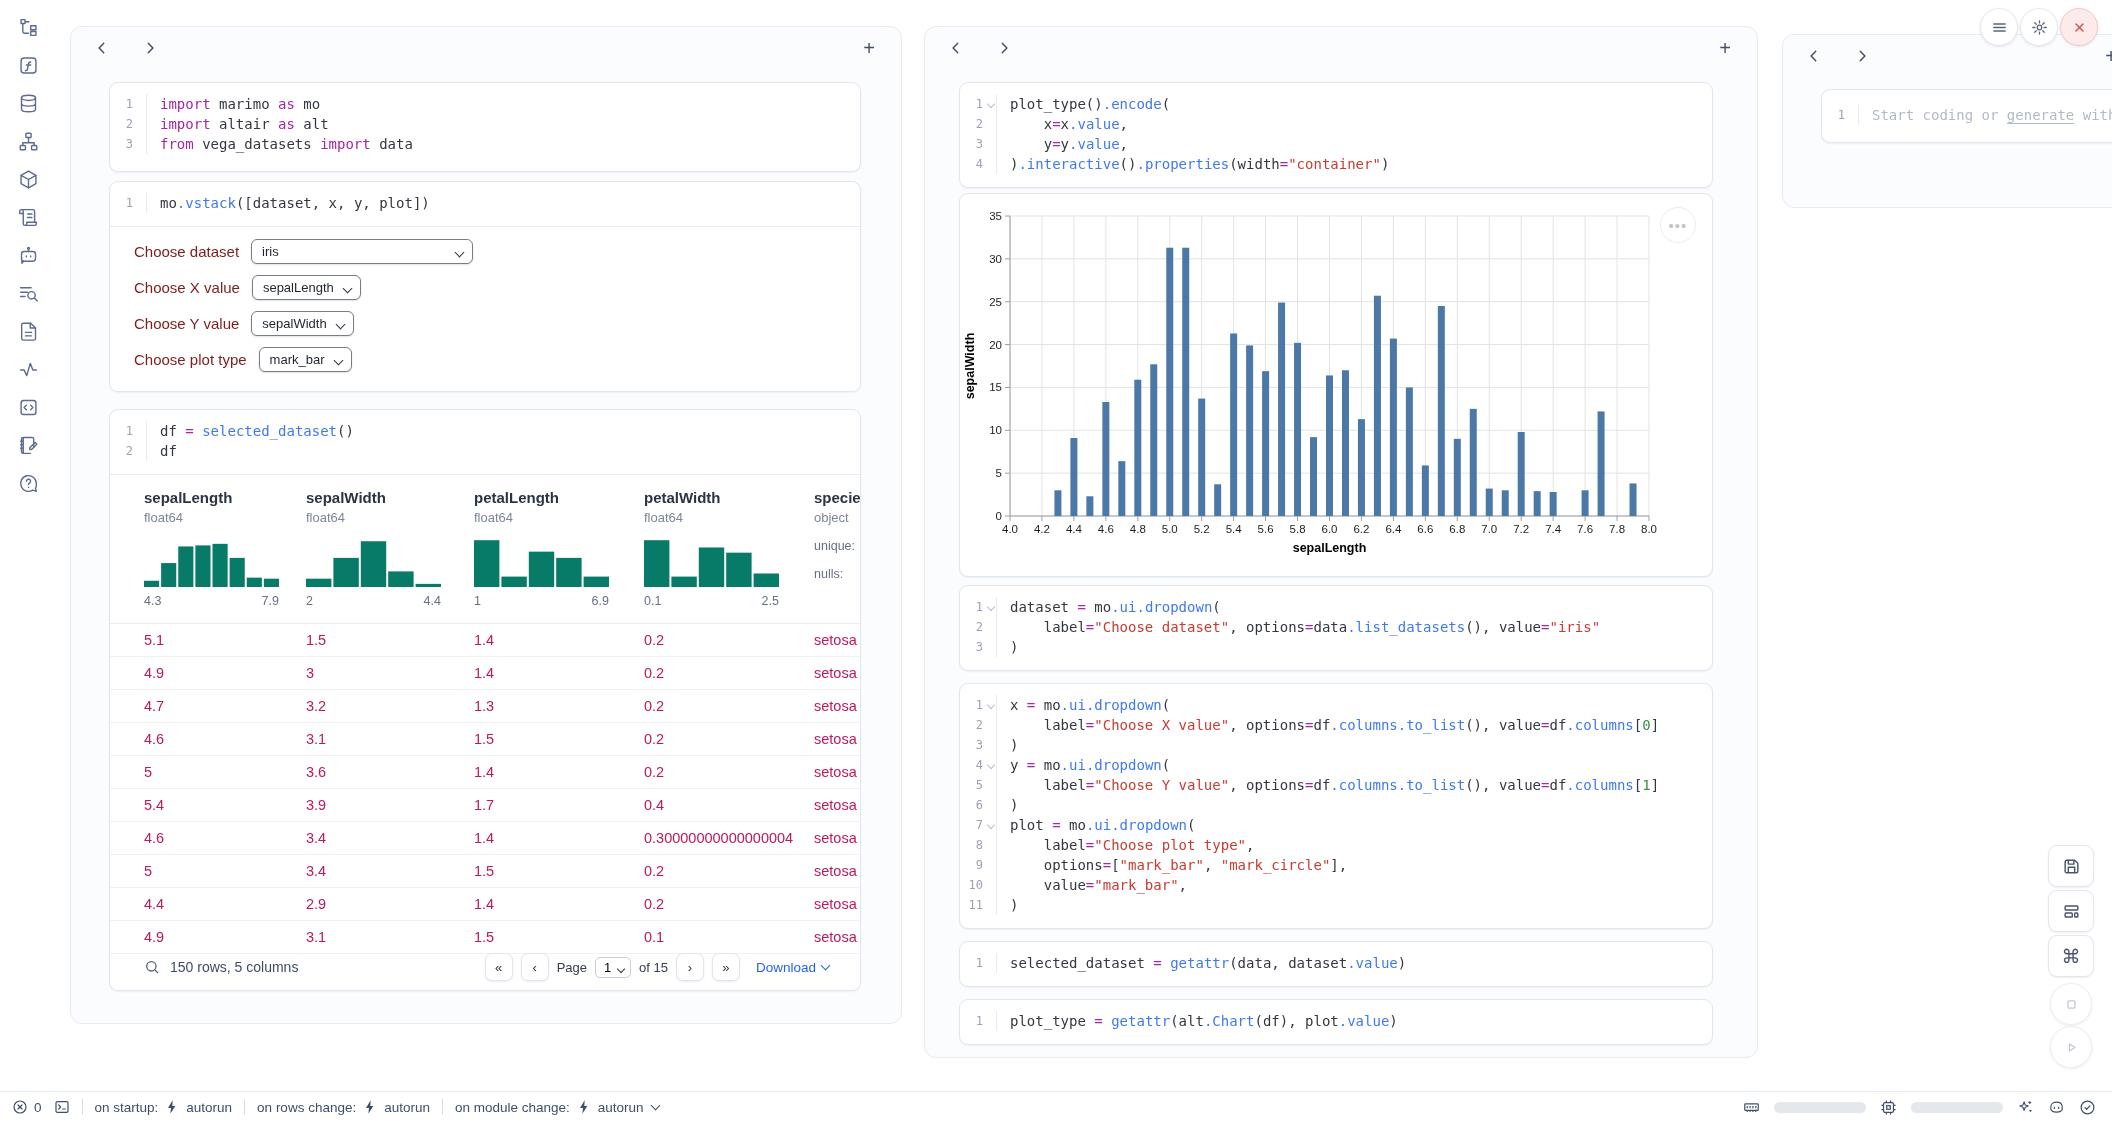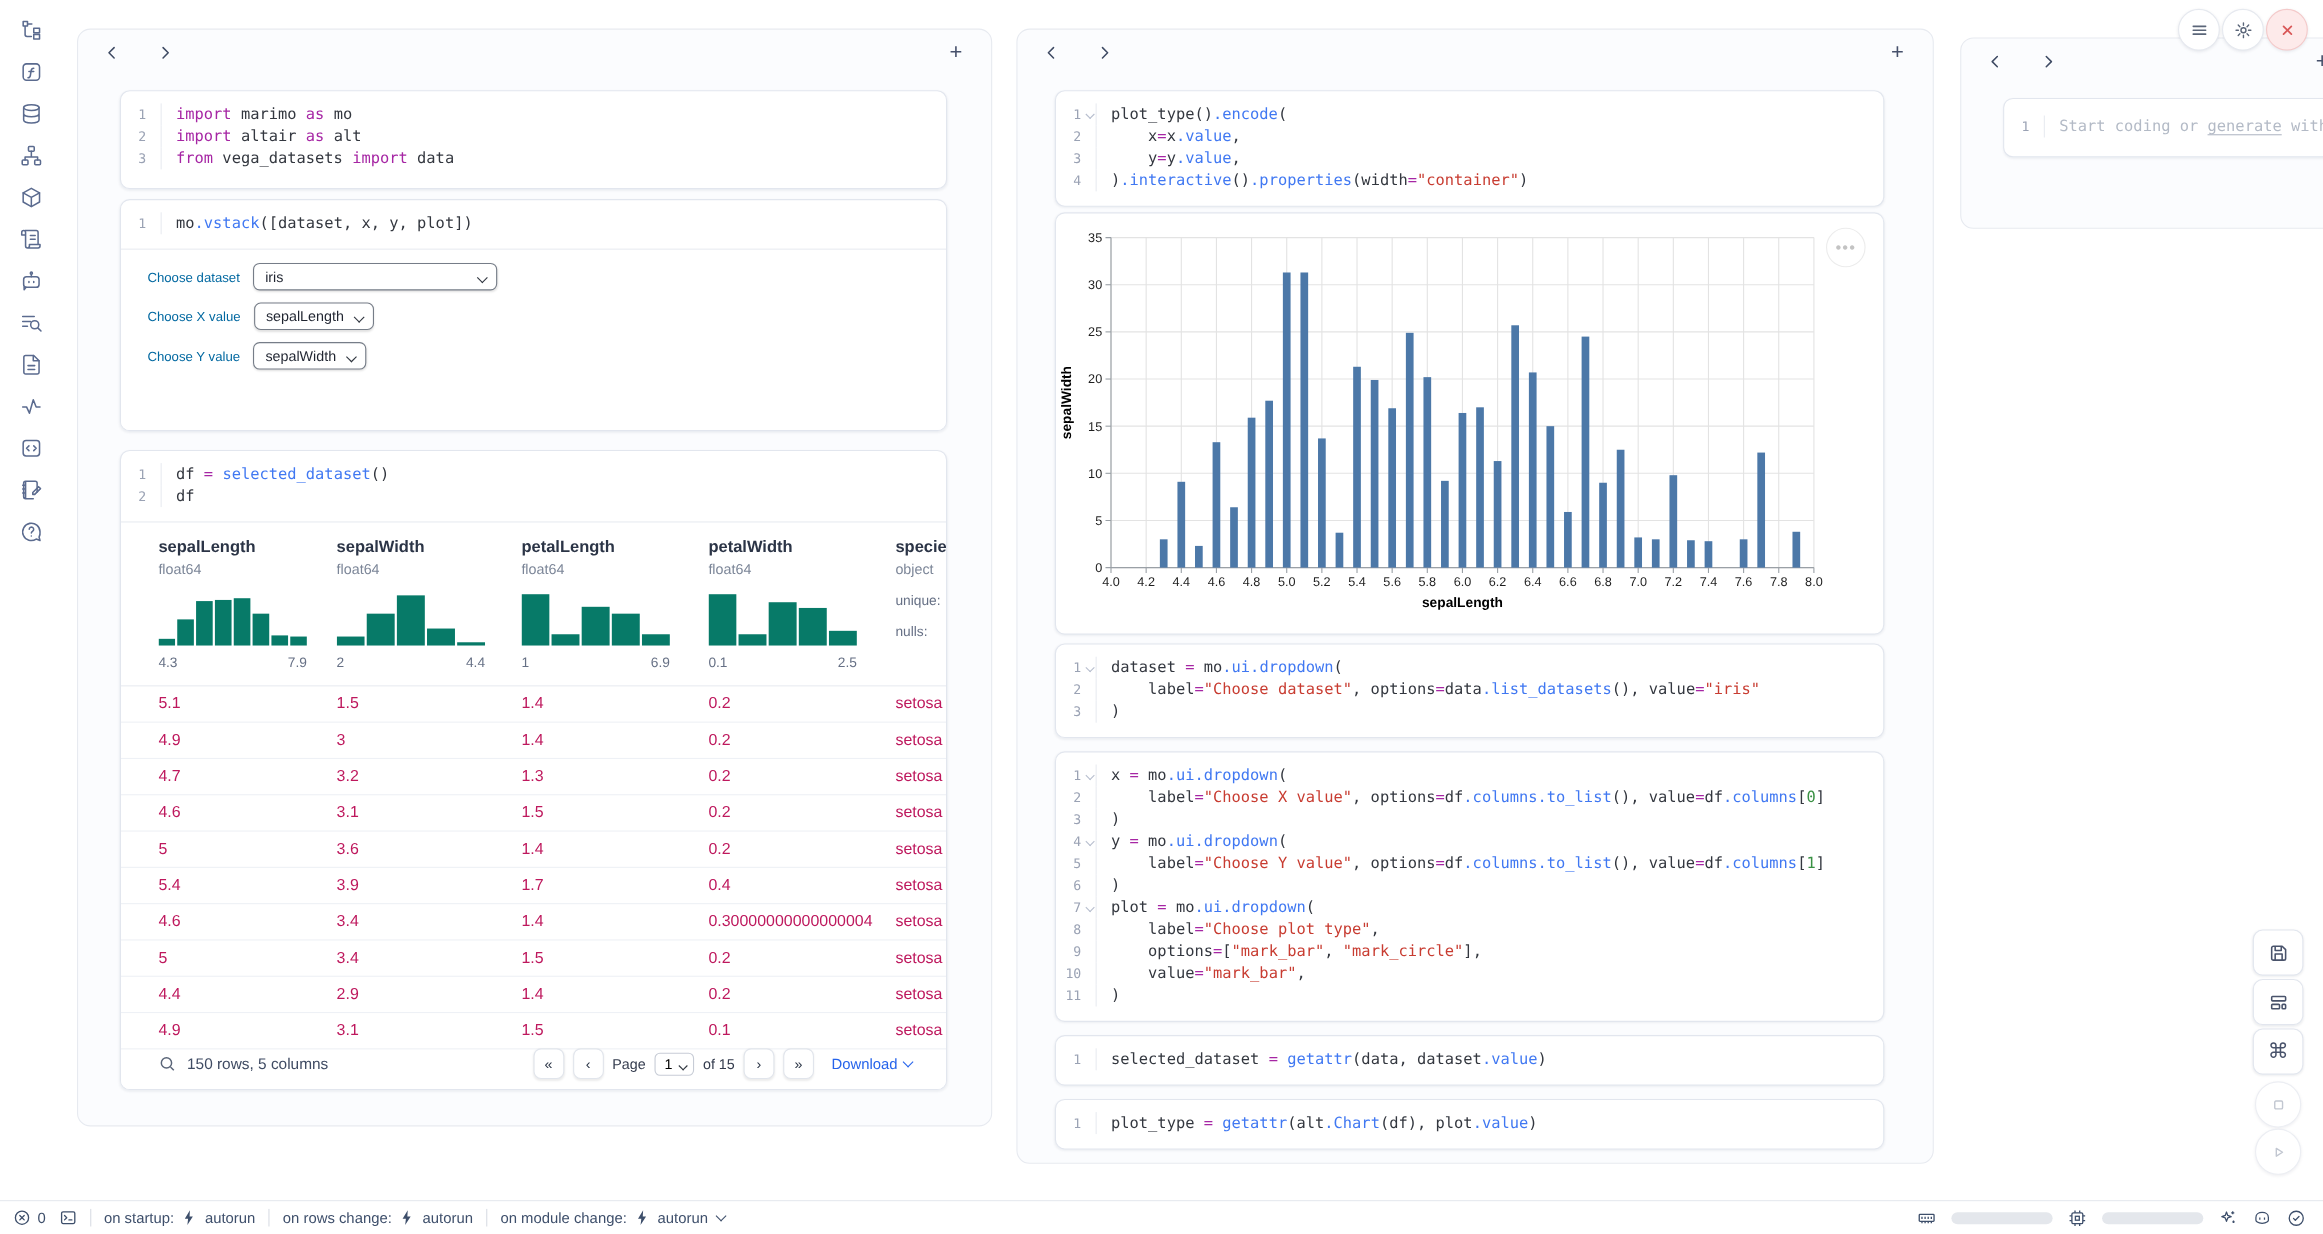--- a/index.html
+++ b/index.html
@@ -30,21 +30,21 @@
   .tk-fn{color:#4078f2;}
   .tk-str{color:#c83c31;}
   .tk-num{color:#3a9144;}
   .tk-pl{color:#33373f;}
 
   .outsec{position:absolute;left:0;right:0;border-top:1px solid #e8ebf1;background:#fff;}
 
   
   #controls{top:44px;bottom:0;padding:10px 0 0 24px;display:flex;flex-direction:column;gap:7px;}
   .crow{display:flex;align-items:center;gap:12px;height:29px;}
-  .crow label{font-size:12px;color:#0369a1;text-align:right;}
+  .crow label{font-size:15px;color:#7f1d1d;text-align:right;}
   .sel{position:relative;display:inline-block;}
   .sel select{appearance:none;-webkit-appearance:none;border:1px solid #767d88;border-radius:6px;background:#fff;font-family:"Liberation Sans",sans-serif;font-size:13px;color:#1f2430;padding:4px 26px 4px 10px;box-shadow:0 1px 2px rgba(0,0,0,.12);}
   .sel.wide select{width:222px;}
   .sel::after{content:"";position:absolute;right:10px;top:10px;width:6px;height:6px;border-right:1.6px solid #30363f;border-bottom:1.6px solid #30363f;transform:rotate(45deg);pointer-events:none;}
 
   
   .tgrid{display:grid;grid-template-columns:162px 168px 170px 170px minmax(0,1fr);padding-left:34px;}
   #thead{height:148px;border-bottom:1px solid #e8ebf1;}
   .th{padding-top:14px;overflow:hidden;}
   .tname{font-size:15px;font-weight:bold;color:#2b3446;white-space:nowrap;}
@@ -229,20 +229,24 @@
             <label>Choose dataset</label>
             <span class="sel wide"><select><option>iris</option></select></span>
           </div>
           <div class="crow">
             <label>Choose X value</label>
             <span class="sel"><select><option>sepalLength</option></select></span>
           </div>
           <div class="crow">
             <label>Choose Y value</label>
             <span class="sel"><select><option>sepalWidth</option></select></span>
+          </div>
+          <div class="crow">
+            <label>Choose plot type</label>
+            <span class="sel"><select><option>mark_bar</option></select></span>
           </div>
         </div>
     </div>
 
     <div class="card" style="left:38px;top:382px;width:750px;height:580px;">
       <div class="code">
           <div class="cl">
             <span class="gut">1</span>
             <span class="src"><span class="tk-pl">df </span><span class="tk-op">=</span><span class="tk-fn"> selected_dataset</span><span class="tk-pl">()</span></span>
           </div>

